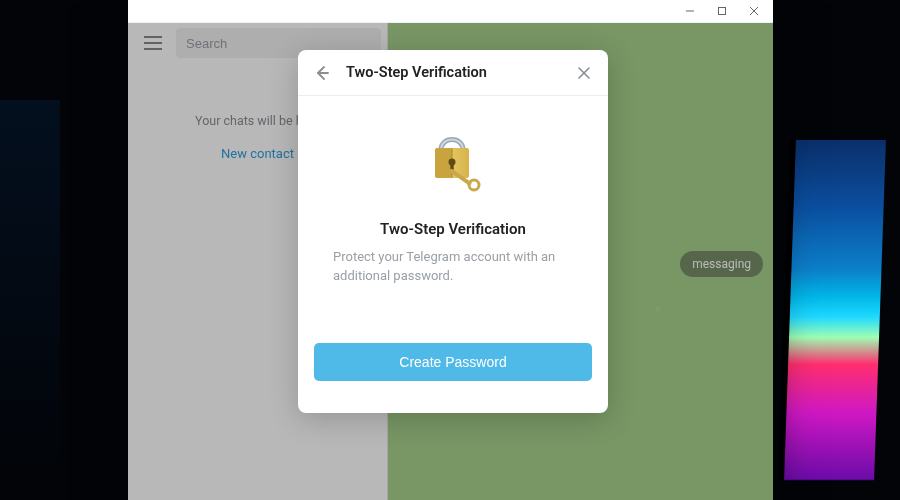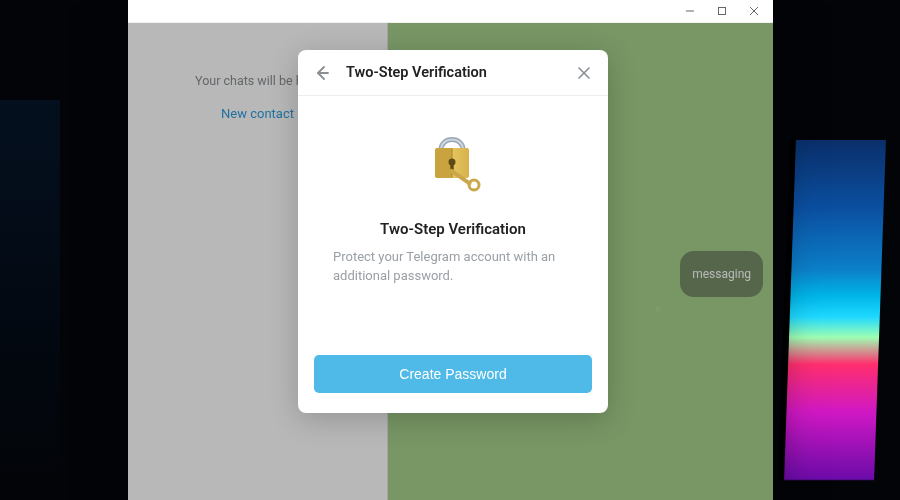--- a/index.html
+++ b/index.html
@@ -108,21 +108,21 @@
       background: #a7d28c;
       background-image:
         radial-gradient(circle at 20% 30%, rgba(255,255,255,0.12) 0 2px, transparent 3px),
         radial-gradient(circle at 70% 60%, rgba(255,255,255,0.10) 0 2px, transparent 3px),
         radial-gradient(circle at 40% 80%, rgba(255,255,255,0.10) 0 2px, transparent 3px);
     }
     .chat-badge{
       position:absolute; top: 228px; right: 10px;
       background: rgba(60,60,60,0.45);
       color:#fff; font-size:12px;
-      padding: 16px 12px; border-radius: 14px;
+      padding: 6px 12px; border-radius: 14px;
     }
     
     .overlay{
       position:absolute; inset:0;
       background: rgba(0,0,0,0.28);
     }
     
     .modal{
       position:absolute;
       left: 170px; top: 27px;
@@ -156,21 +156,21 @@
     .heading{
       font-size:15px; font-weight:600; color:#222;
       margin-bottom:10px;
     }
     .subtext{
       font-size:13px; color:#9aa0a6; 
       line-height:1.45;
       max-width: 240px;
     }
     .modal-footer{
-      padding: 0 16px 20px;
+      padding: 0 16px 32px;
     }
     .primary-btn{
       width:100%; height:38px;
       background:#4fb9e8;
       color:#fff; border:none; border-radius:5px;
       font-size:14px; font-weight:500;
       cursor:pointer;
     }
   </style>
 </head>
@@ -196,20 +196,32 @@
     <div class="win-btn">
       <svg width="10" height="10" viewBox="0 0 10 10">
           <line x1="1" y1="1" x2="9" y2="9" stroke="#666" stroke-width="1"></line>
           <line x1="9" y1="1" x2="1" y2="9" stroke="#666" stroke-width="1"></line>
         </svg>
     </div>
   </div>
 
   <div class="app-body">
     <div class="sidebar">
+      <div class="sidebar-header">
+        <div class="menu-btn">
+          <svg width="18" height="14" viewBox="0 0 18 14">
+            <line x1="0" y1="1" x2="18" y2="1" stroke="#888" stroke-width="2"></line>
+            <line x1="0" y1="7" x2="18" y2="7" stroke="#888" stroke-width="2"></line>
+            <line x1="0" y1="13" x2="18" y2="13" stroke="#888" stroke-width="2"></line>
+          </svg>
+        </div>
+        <div class="search-wrap">
+          <input class="search-input" type="text" placeholder="Search" style="">
+        </div>
+      </div>
       <div class="sidebar-content">
         <div class="empty-text">Your chats will be here</div>
         <div class="new-contact">New contact</div>
       </div>
     </div>
 
     <div class="chat-area">
       <div class="chat-badge">messaging</div>
     </div>
 

